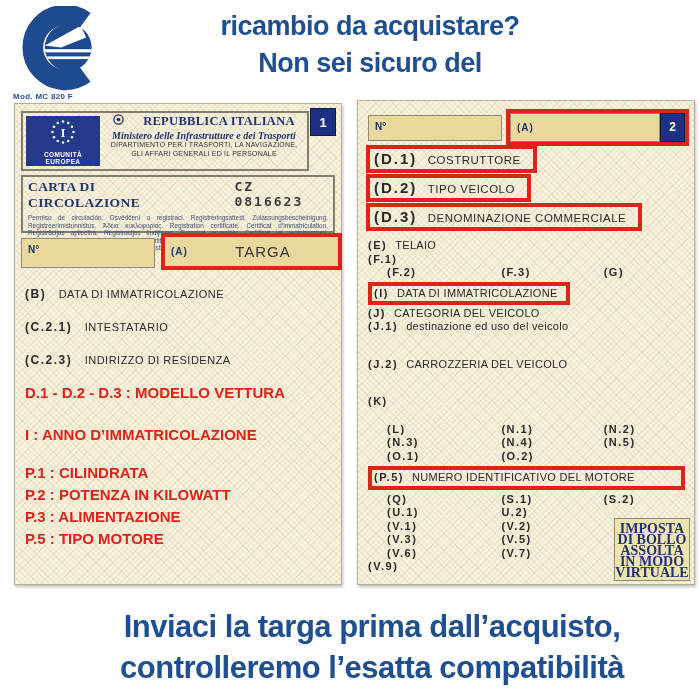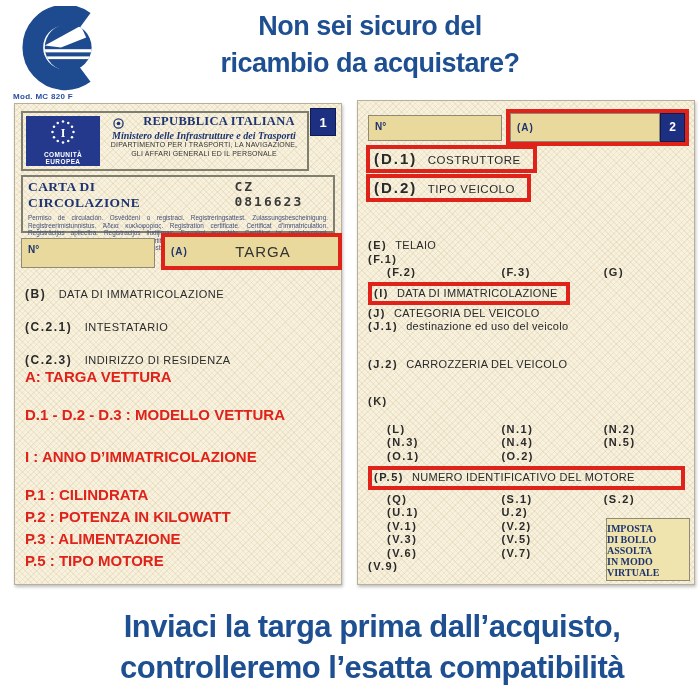--- a/index.html
+++ b/index.html
@@ -22,21 +22,21 @@
                           repeating-linear-gradient(-45deg,rgba(201,181,132,.20) 0 1px,transparent 1px 4px);}
   #left-panel{left:14px;top:103px;width:328px;height:482px;}
   #right-panel{left:357px;top:100px;width:338px;height:485px;}
   #mod-label{position:absolute;left:13px;top:92px;font-size:8px;font-weight:bold;color:#2b4ea0;letter-spacing:.3px;}
 
   
   .hdrbox{position:absolute;left:6px;top:7px;width:288px;height:60px;border:2px solid #7f7f70;box-sizing:border-box;}
   .eu-box{position:absolute;left:3px;top:3px;width:74px;height:50px;background:#24388c;color:#fff;text-align:center;}
   .eu-box .eu-txt{font-size:6.5px;line-height:7px;letter-spacing:.4px;font-weight:bold;}
   .hdr-text{position:absolute;left:80px;top:1px;right:2px;text-align:center;}
-  .republic-row{display:flex;align-items:flex-end;justify-content:center;gap:19px;}
+  .republic-row{display:flex;align-items:flex-start;justify-content:center;gap:19px;}
   .republic{font-family:"Liberation Serif",serif;font-weight:bold;font-size:12.5px;color:#1e3470;letter-spacing:.3px;}
   .ministry{font-family:"Liberation Serif",serif;font-style:italic;font-weight:bold;font-size:10px;color:#1e3470;margin-top:1px;}
   .dept{font-size:7px;color:#333;line-height:8.5px;letter-spacing:.2px;}
   .pagebox{position:absolute;width:26px;height:28px;background:#1c2f80;border:1px solid #101c4e;
            color:#fff;font-weight:bold;font-size:13px;text-align:center;line-height:28px;box-sizing:border-box;}
   #left-pagebox{right:5px;top:4px;}
 
   .cartabox{position:absolute;left:6px;top:71px;width:314px;height:58px;border:2px solid #7f7f70;
             padding:2px 5px;box-sizing:border-box;}
   .carta-row{display:flex;align-items:baseline;}
@@ -76,43 +76,43 @@
 
   #r-rows{position:absolute;left:10px;top:138px;right:6px;font-size:11px;}
   .rrow{line-height:13.5px;white-space:nowrap;}
   .grow{display:grid;grid-template-columns:38% 34% 28%;line-height:13.5px;padding-left:19px;}
   .rcode{font-weight:bold;letter-spacing:1.5px;font-size:11px;}
   .rlabel{font-size:11px;letter-spacing:.3px;margin-left:5px;}
   .ibox{display:inline-block;border:4px solid #df231a;padding:0 8px 0 2px;margin:2px 0;line-height:15px;white-space:nowrap;}
   .pbox{border:4px solid #df231a;margin:3px 0;padding:1px 2px;box-sizing:border-box;width:99%;}
   .pbox .grow{line-height:15px;} .mt28{margin-top:24px;} .mt14{margin-top:14px;}
 
-  .stamp{position:absolute;right:4px;bottom:3px;width:84px;height:63px;background:#efe3ae;border:1px solid #8f8a76;
-         color:#1e3470;font-family:"Liberation Serif",serif;font-weight:bold;font-size:10px;line-height:11px;
-         text-align:left;padding-top:4px;box-sizing:border-box;}
+  .stamp{position:absolute;right:4px;bottom:3px;width:76px;height:63px;background:#efe3ae;border:1px solid #8f8a76;
+         color:#1e3470;font-family:"Liberation Serif",serif;font-weight:bold;font-size:14px;line-height:11px;
+         text-align:center;padding-top:4px;box-sizing:border-box;}
 </style>
 </head>
 <body>
 
 <svg id="brand-logo" viewBox="0 0 100 100">
   <path d="M76,17 A36,36 0 1,0 76,75" fill="none" stroke="#1e4b8f" stroke-width="23"></path>
   <circle cx="58" cy="46" r="26" fill="#1e4b8f"></circle>
   <clipPath id="lc">
       <circle cx="58" cy="46" r="26"></circle>
     </clipPath>
   <g clip-path="url(#lc)">
     <polygon points="32,44 72,22 78,35 50,46" fill="#ffffff"></polygon>
     <rect x="30" y="48" width="56" height="3.5" fill="#ffffff"></rect>
     <rect x="32" y="56" width="52" height="3" fill="#ffffff"></rect>
   </g>
 </svg>
 
 <div id="main-title">
+  <div>ricambio da acquistare?</div>
   <div>Non sei sicuro del</div>
-  <div>ricambio da acquistare?</div>
 </div>
 
 <div id="mod-label">Mod. MC 820 F</div>
 
 <div id="left-panel" class="paper">
 
   <div class="hdrbox">
     <div class="eu-box">
       <svg width="30" height="30" viewBox="0 0 40 40" style="margin-top:1px;">
         <g fill="#ffffff">
@@ -174,21 +174,20 @@
       <span class="fcode">(C.2.1)</span>
       <span class="flabel">INTESTATARIO</span>
     </div>
     <div class="frow">
       <span class="fcode">(C.2.3)</span>
       <span class="flabel">INDIRIZZO DI RESIDENZA</span>
     </div>
   </div>
 
   <div id="l-annos">
-    <div class="an">A: TARGA VETTURA</div>
     <div class="an mt16">D.1 - D.2 - D.3 : MODELLO VETTURA</div>
     <div class="an mt20">I : ANNO D’IMMATRICOLAZIONE</div>
     <div class="an mt16">P.1 : CILINDRATA</div>
     <div class="an">P.2 : POTENZA IN KILOWATT</div>
     <div class="an">P.3 : ALIMENTAZIONE</div>
     <div class="an">P.5 :  TIPO MOTORE</div>
   </div>
 </div>
 
 <div id="right-panel" class="paper">
@@ -204,20 +203,24 @@
   </div>
 
   <div id="d1" class="dfield">
     <span class="dcode">(D.1)</span>
     <span class="dlabel">COSTRUTTORE</span>
   </div>
   <div id="d2" class="dfield">
     <span class="dcode">(D.2)</span>
     <span class="dlabel">TIPO VEICOLO</span>
   </div>
+  <div id="d3" class="dfield">
+    <span class="dcode">(D.3)</span>
+    <span class="dlabel">DENOMINAZIONE COMMERCIALE</span>
+  </div>
 
   <div id="r-rows">
     <div class="rrow">
       <span class="rcode">(E)</span>
       <span class="rlabel">TELAIO</span>
     </div>
     <div class="rrow">
       <span class="rcode">(F.1)</span>
     </div>
     <div class="grow">

